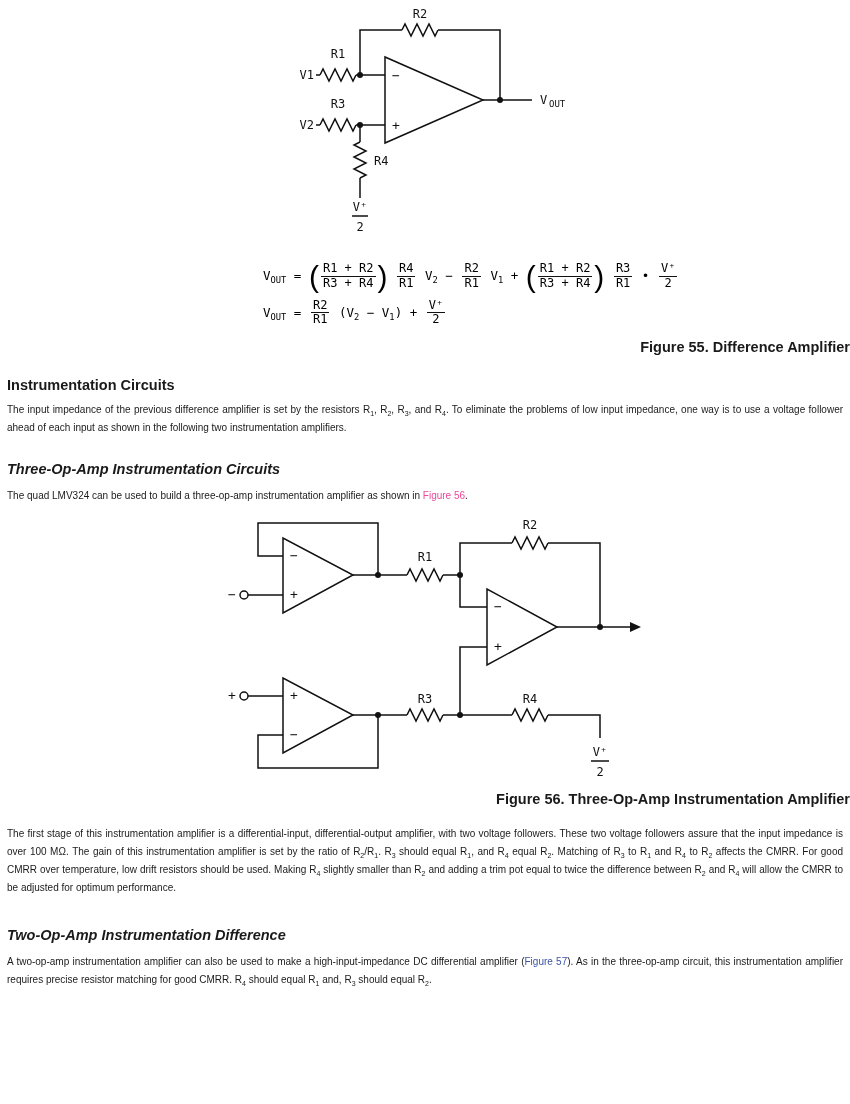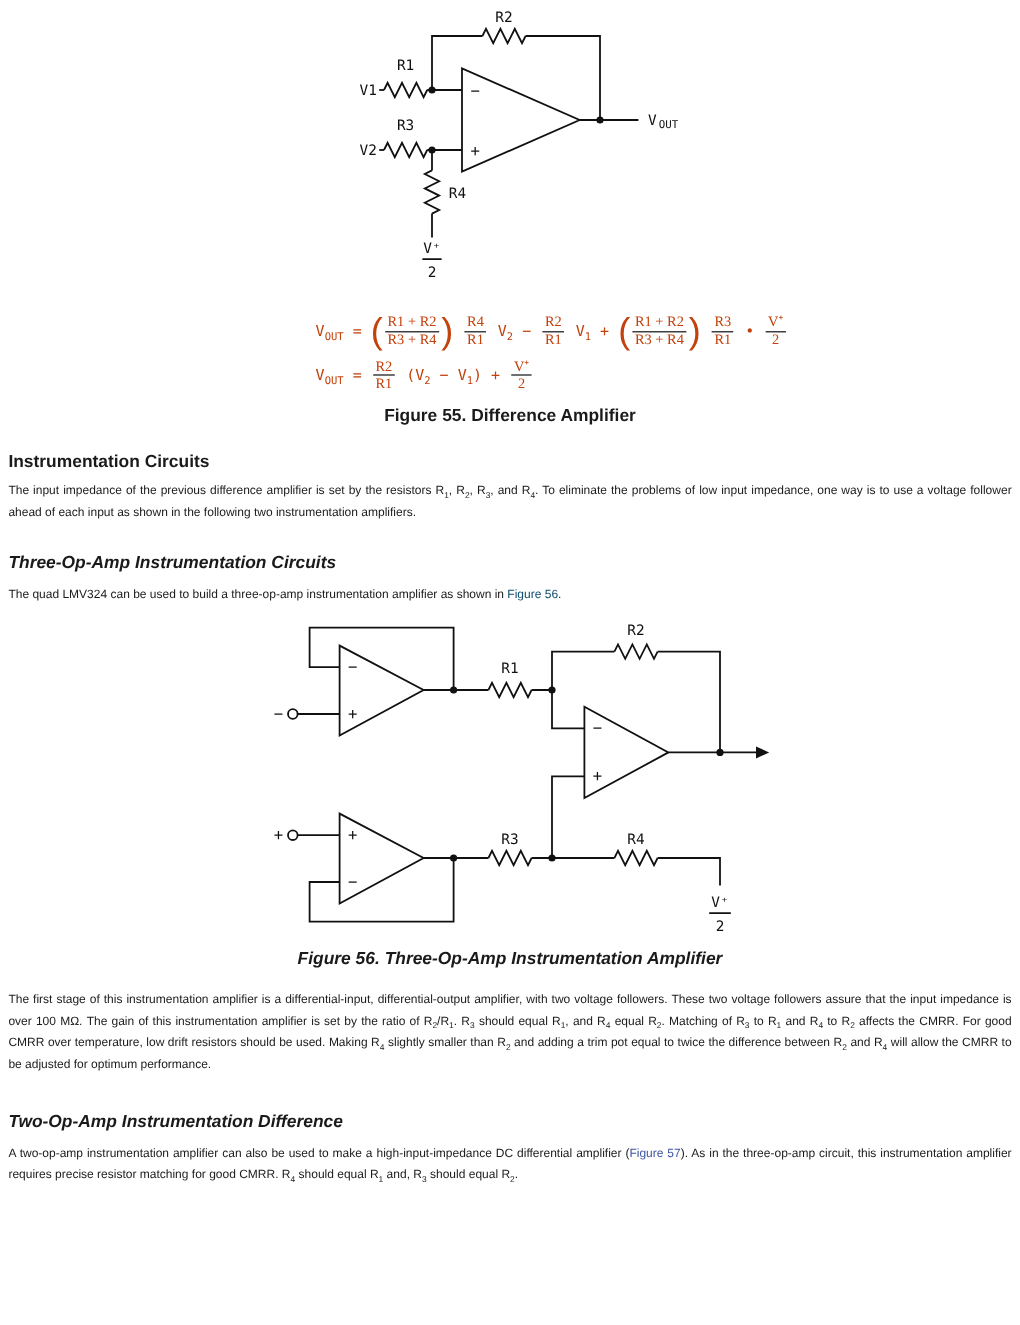--- a/index.html
+++ b/index.html
@@ -3,26 +3,26 @@
 <meta charset="utf-8">
 <style>
   html,body{margin:0;padding:0;background:#ffffff;}
   body{width:850px;height:1104px;overflow:hidden;color:#1a1a1a;
        font-family:"Liberation Sans",sans-serif;}
   .text-col{padding:0 7px;margin-top:15px;}
   p.body{font-size:10px;line-height:18px;text-align:justify;margin:0;}
   sub,sup{font-size:70%;line-height:0;}
   .section-head{font-size:14.5px;font-weight:bold;margin:22px 0 8px 0;}
   .sub-head{font-size:14.5px;font-weight:bold;font-style:italic;margin:24px 0 10px 0;}
-  .caption{font-size:14.5px;font-weight:bold;text-align:center;margin:12px 0 0 0;}
+  .caption{font-size:14.5px;font-weight:bold;text-align:right;margin:12px 0 0 0;}
   .equations{margin:14px 0 0 263px;font-family:"DejaVu Sans Mono",monospace;
-             font-size:12.5px;color:#c2410c;}
+             font-size:12.5px;color:#000000;}
   .eq-line{margin:0 0 8px 0;white-space:nowrap;}
   .frac{display:inline-block;vertical-align:middle;text-align:center;
-        font-size:12px;line-height:1.15;margin:0 2px;font-family:Liberation Serif, serif;}
+        font-size:12px;line-height:1.15;margin:0 2px;}
   .frac .num{display:block;border-bottom:1px solid #111;padding:0 2px;}
   .frac .den{display:block;padding:0 2px;}
   .paren{font-size:30px;font-weight:100;vertical-align:middle;line-height:0.85;
          font-family:"Liberation Sans",sans-serif;}
   a.link{text-decoration:none;}
   svg{display:block;}
   svg text{font-family:"DejaVu Sans Mono",monospace;font-size:12px;fill:#111;}
   svg .sign{font-size:13px;}
   svg .small-sub{font-size:9px;}
 </style>
@@ -79,21 +79,21 @@
   <div class="eq-line">V<sub>OUT</sub> = <span class="frac"><span class="num">R2</span><span class="den">R1</span></span> (V<sub>2</sub> − V<sub>1</sub>) + <span class="frac"><span class="num">V⁺</span><span class="den">2</span></span></div>
 </div>
 
 <div class="caption">Figure 55.  Difference Amplifier</div>
 
 <div class="text-col">
   <div class="section-head">Instrumentation Circuits</div>
   <p class="body">The input impedance of the previous difference amplifier is set by the resistors R<sub>1</sub>, R<sub>2</sub>, R<sub>3</sub>, and R<sub>4</sub>. To eliminate the problems of low input impedance, one way is to use a voltage follower ahead of each input as shown in the following two instrumentation amplifiers.</p>
 
   <div class="sub-head">Three-Op-Amp Instrumentation Circuits</div>
-  <p class="body">The quad LMV324 can be used to build a three-op-amp instrumentation amplifier as shown in <a class="link" href="#" style="color: #0c4a6e;">Figure 56</a>.</p>
+  <p class="body">The quad LMV324 can be used to build a three-op-amp instrumentation amplifier as shown in <a class="link" href="#" style="color: #ec4899;">Figure 56</a>.</p>
 </div>
 
 <svg width="850" height="266" viewBox="0 0 850 266" style="margin-top:8px;">
   <g stroke="#111" stroke-width="1.5" fill="none">
 
     <path d="M283,25 L283,100 L353,62 Z"></path>
     <path d="M378,62 V10 H258 V43 H283"></path>
     <circle cx="244" cy="82" r="4" fill="#fff"></circle>
     <path d="M248,82 H283"></path>
 
@@ -141,20 +141,20 @@
     <text class="sign" x="290" y="226">−</text>
     <text x="425" y="48" text-anchor="middle">R1</text>
     <text x="530" y="16" text-anchor="middle">R2</text>
     <text x="425" y="190" text-anchor="middle">R3</text>
     <text x="530" y="190" text-anchor="middle">R4</text>
     <text x="600" y="243" text-anchor="middle">V⁺</text>
     <text x="600" y="263" text-anchor="middle">2</text>
   </g>
 </svg>
 
-<div class="caption" style="font-style:italic;">Figure 56.  Three-Op-Amp Instrumentation Amplifier</div>
+<div class="caption" style="">Figure 56.  Three-Op-Amp Instrumentation Amplifier</div>
 
 <div class="text-col">
   <p class="body" style="margin-top:18px;">The first stage of this instrumentation amplifier is a differential-input, differential-output amplifier, with two voltage followers. These two voltage followers assure that the input impedance is over 100 MΩ. The gain of this instrumentation amplifier is set by the ratio of R<sub>2</sub>/R<sub>1</sub>. R<sub>3</sub> should equal R<sub>1</sub>, and R<sub>4</sub> equal R<sub>2</sub>. Matching of R<sub>3</sub> to R<sub>1</sub> and R<sub>4</sub> to R<sub>2</sub> affects the CMRR. For good CMRR over temperature, low drift resistors should be used. Making R<sub>4</sub> slightly smaller than R<sub>2</sub> and adding a trim pot equal to twice the difference between R<sub>2</sub> and R<sub>4</sub> will allow the CMRR to be adjusted for optimum performance.</p>
 
   <div class="sub-head" style="margin-top:30px;">Two-Op-Amp Instrumentation Difference</div>
   <p class="body">A two-op-amp instrumentation amplifier can also be used to make a high-input-impedance DC differential amplifier (<a class="link" href="#" style="color: rgb(60, 83, 164);">Figure 57</a>). As in the three-op-amp circuit, this instrumentation amplifier requires precise resistor matching for good CMRR. R<sub>4</sub> should equal R<sub>1</sub> and, R<sub>3</sub> should equal R<sub>2</sub>.</p>
 </div>
 
 </body></html>

